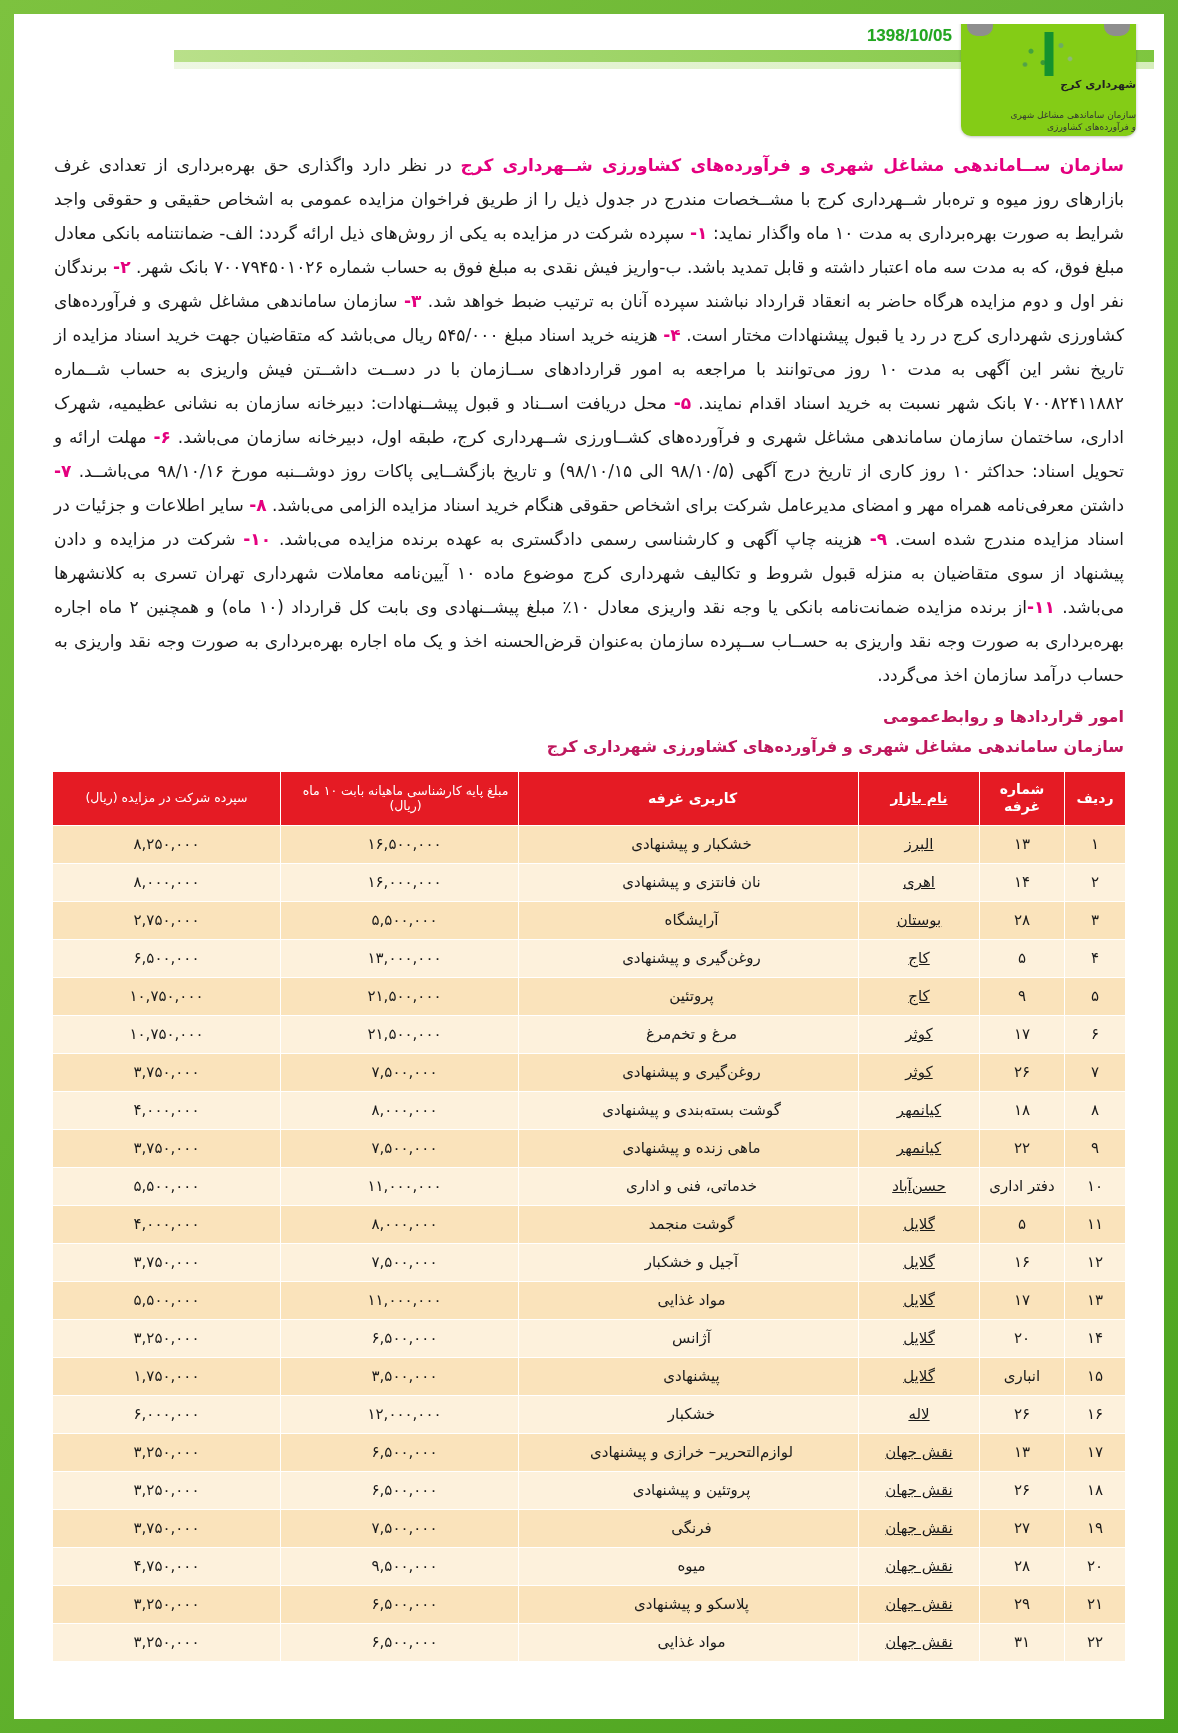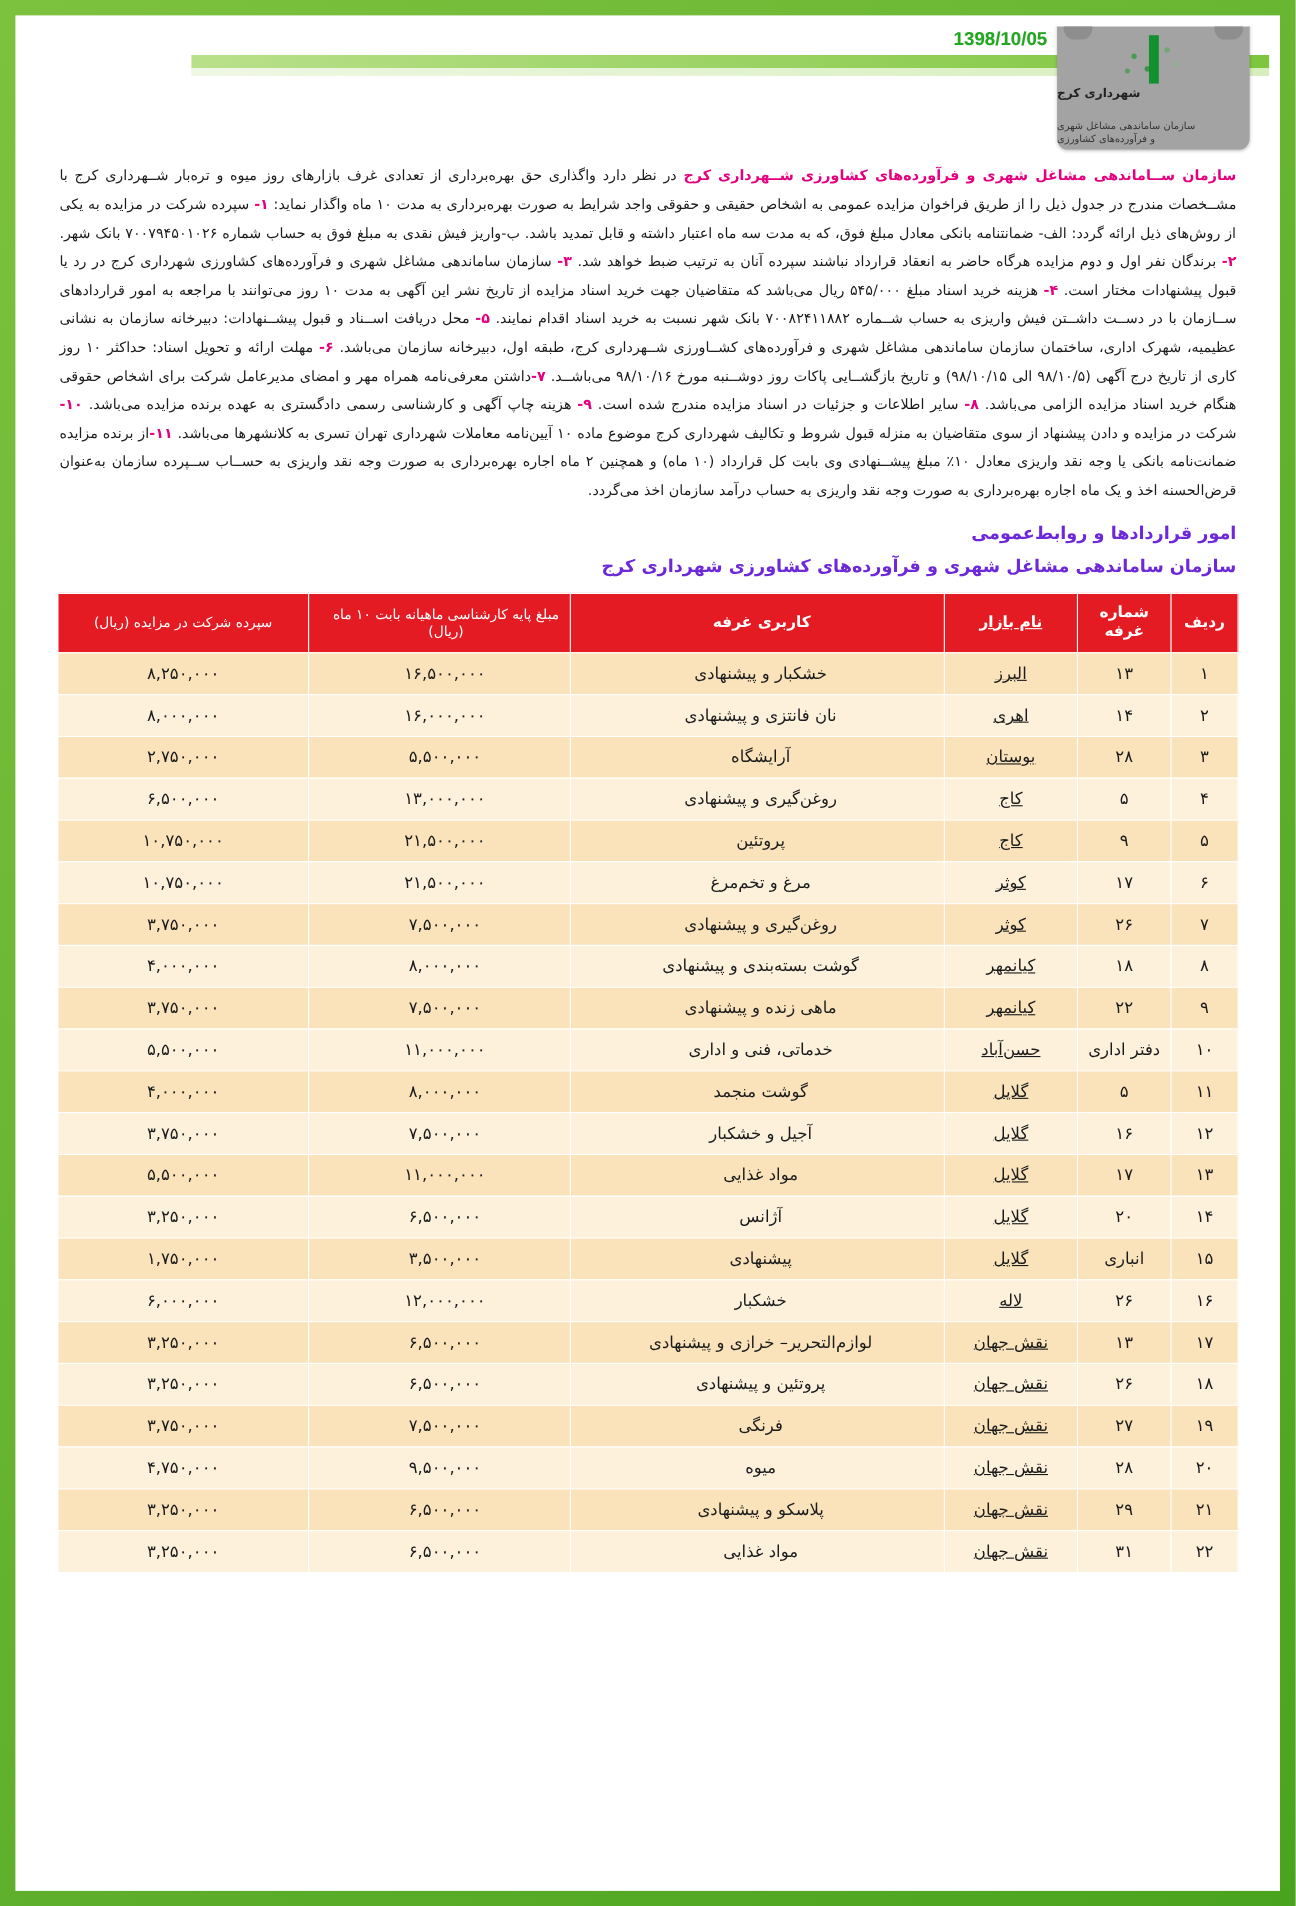--- a/index.html
+++ b/index.html
@@ -40,24 +40,24 @@
     position:absolute;top:26px;right:0;left:150px;height:12px;
     background:linear-gradient(to left,#7ec63f,#b9e08a);
   }
   .hdr-bar2{
     position:absolute;top:38px;right:0;left:150px;height:7px;
     background:linear-gradient(to left,#d6eebb,#eef7e3);
   }
   .logo-box{
     position:absolute;right:18px;top:-8px;
     width:175px;height:120px;
-    background:#a3a3a3;
+    background:#84cc16;
     border-radius:4px 4px 10px 10px;
     box-shadow:0 1px 3px rgba(0,0,0,.25);
-    text-align:left;
+    text-align:right;
     overflow:hidden;
   }
   .logo-box::before,.logo-box::after{
     content:"";position:absolute;top:0;width:26px;height:20px;
     background:#8e8e8e;border-radius:0 0 10px 10px;
   }
   .logo-box::before{right:6px;}
   .logo-box::after{left:6px;}
   .logo-mark{
     margin-top:14px;height:46px;position:relative;
@@ -91,31 +91,31 @@
     color:#e8282a;
     font-size:42px;font-weight:bold;
     letter-spacing:-1px;
     white-space:nowrap;
   }
 
   
   .body-wrap{
     padding:6px 30px 0 30px;
     text-align:justify;
-    font-size:13px;
+    font-size:17px;
     line-height:2.0;
     color:#1b1b1b;
   }
   .body-wrap p{margin:0;text-align:justify;text-align-last:right;}
   .org-name{color:#e4007f;font-weight:bold;}
   .num{font-weight:bold;color:#e4007f;}
 
   .sign{
     margin-top:10px;padding:0 30px;
-    font-weight:bold;font-size:16px;color:#6d28d9;line-height:1.9;
+    font-weight:bold;font-size:16px;color:#be185d;line-height:1.9;
   }
 
   
   .tbl-wrap{margin:8px 28px 0 28px;}
   table{
     width:100%;border-collapse:collapse;
     font-size:15px;
     direction:rtl;
   }
   thead th{

